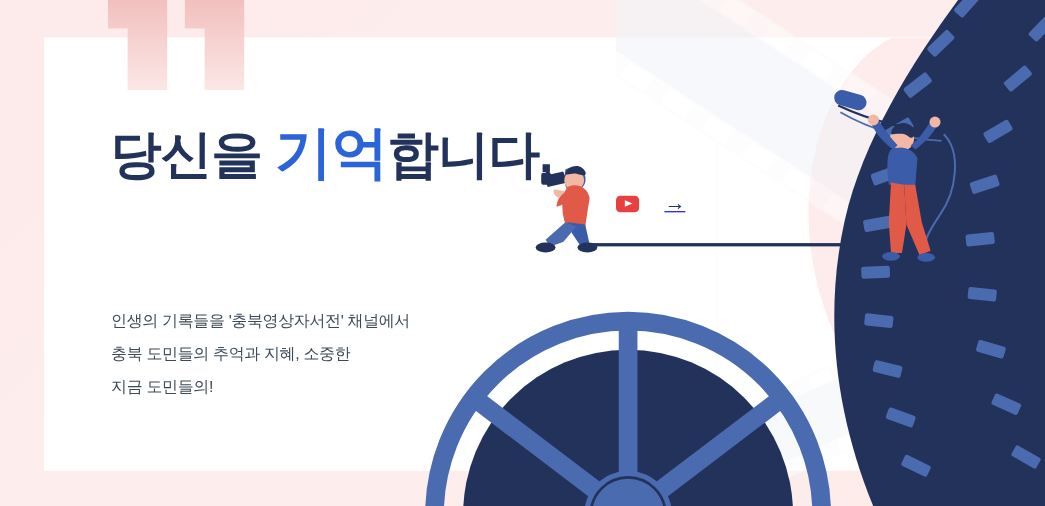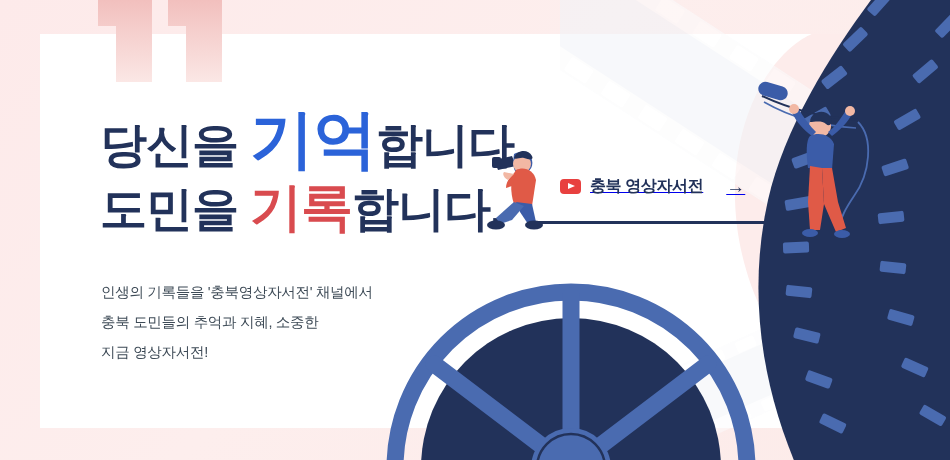--- a/index.html
+++ b/index.html
@@ -66,21 +66,21 @@
     left:100px; top:108px;
     font-family:"Liberation Sans", sans-serif;
     font-weight:bold;
     font-size:47px;
     line-height:62px;
     letter-spacing:-1px;
     color:#22325a;
     white-space:nowrap;
   }
   .headline .hl-line { display:block; }
-  .hl-blue { color:#2b63d9; font-size:64px; }
+  .hl-blue { color:#2b63d9; font-size:52px; }
   .hl-red  { color:#d94b4f; font-size:52px; }
 
   
   .subtitle {
     position:absolute;
     left:101px; top:277px;
     font-family:"Liberation Sans", sans-serif;
     font-size:14.5px;
     line-height:30px;
     color:#3d4a56;
@@ -236,34 +236,30 @@
       </defs>
       <path d="M0,0 L54,0 L54,96 L18,96 L18,40 L0,40 Z" fill="url(#qg)"></path>
       <path d="M70,0 L124,0 L124,96 L88,96 L88,40 L70,40 Z" fill="url(#qg)"></path>
     </svg>
   </div>
 
   <div class="headline">
     <span class="hl-line">
       <span>당신을 </span><span class="hl-blue">기억</span><span>합니다,</span>
     </span>
-    <span class="hl-line">
-      <span>도민을 </span><span class="hl-red">기록</span><span>합니다.</span>
-    </span>
   </div>
 
   <div class="subtitle">
     <span>인생의 기록들을 '충북영상자서전' 채널에서</span>
     <span>충북 도민들의 추억과 지혜, 소중한</span>
-    <span>지금 영상자서전!</span>
+    <span>지금 도민들의!</span>
   </div>
 
   <a class="yt-link" href="#">
     <span class="yt-icon"></span>
-    <span class="yt-label">충북 영상자서전</span>
     <span class="yt-arrow">→</span>
   </a>
   <div class="yt-underline"></div>
 
   <div class="illu film-strip">
     <svg width="268" height="480" viewBox="0 0 268 480">
       <path d="M196,-10 C150,50 96,130 78,210 C58,300 70,392 108,480 L268,480 L268,-10 Z" fill="#22325a"></path>
       <g fill="#4a6bb0">
         <rect x="176" y="8" width="26" height="11" rx="2" transform="rotate(-48 189 13)"></rect>
         <rect x="152" y="44" width="26" height="11" rx="2" transform="rotate(-44 165 49)"></rect>

